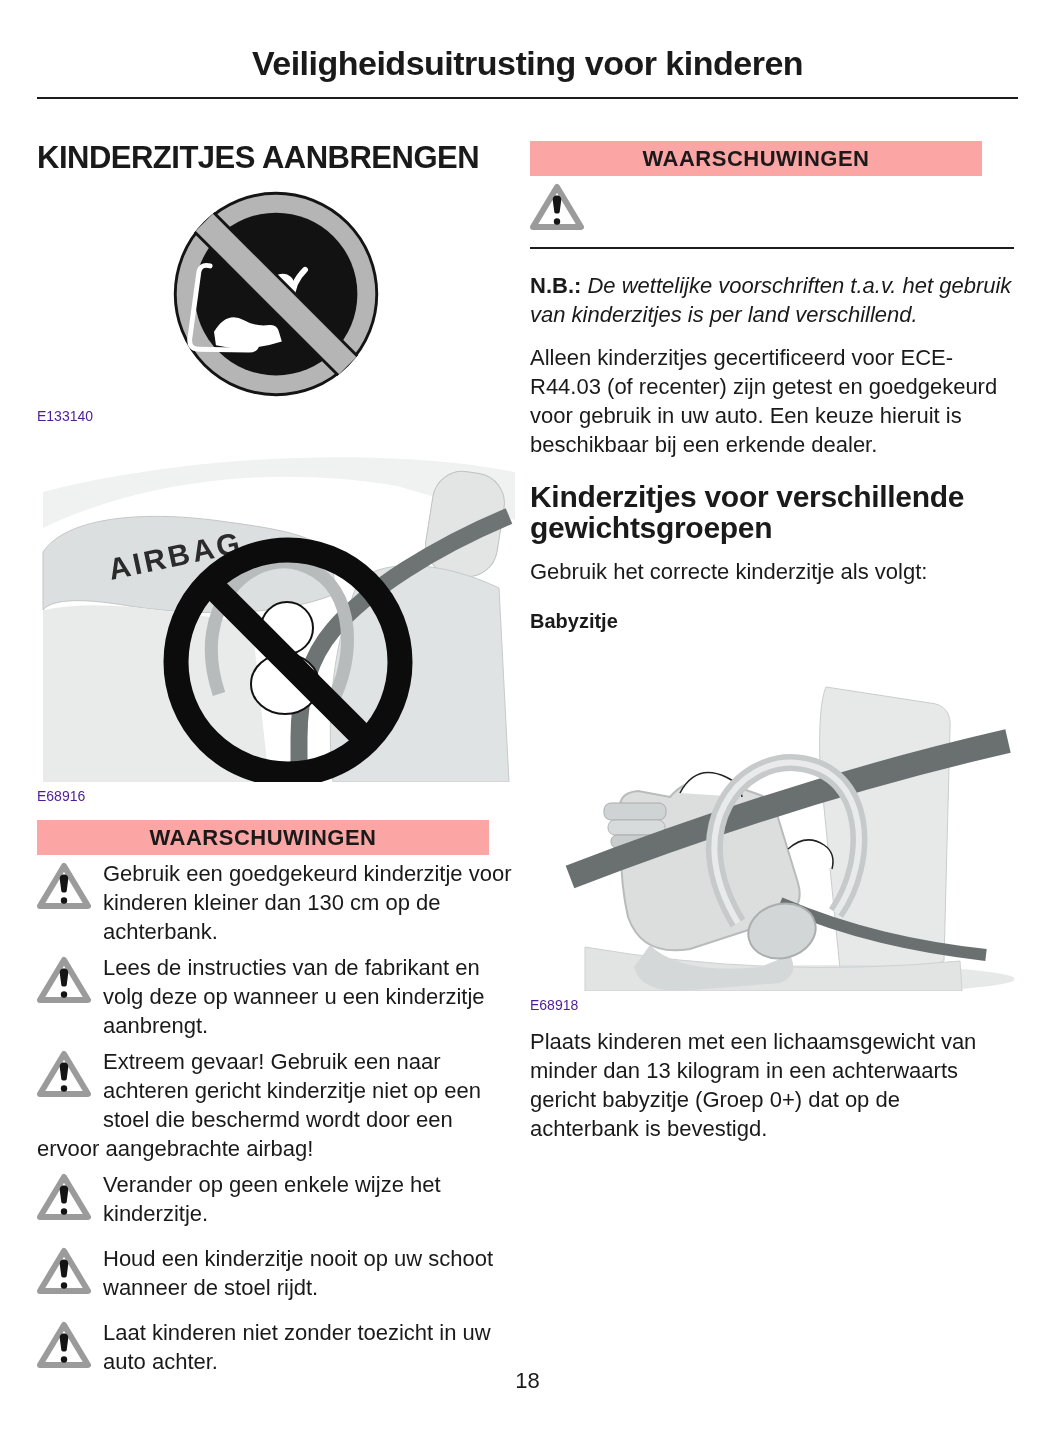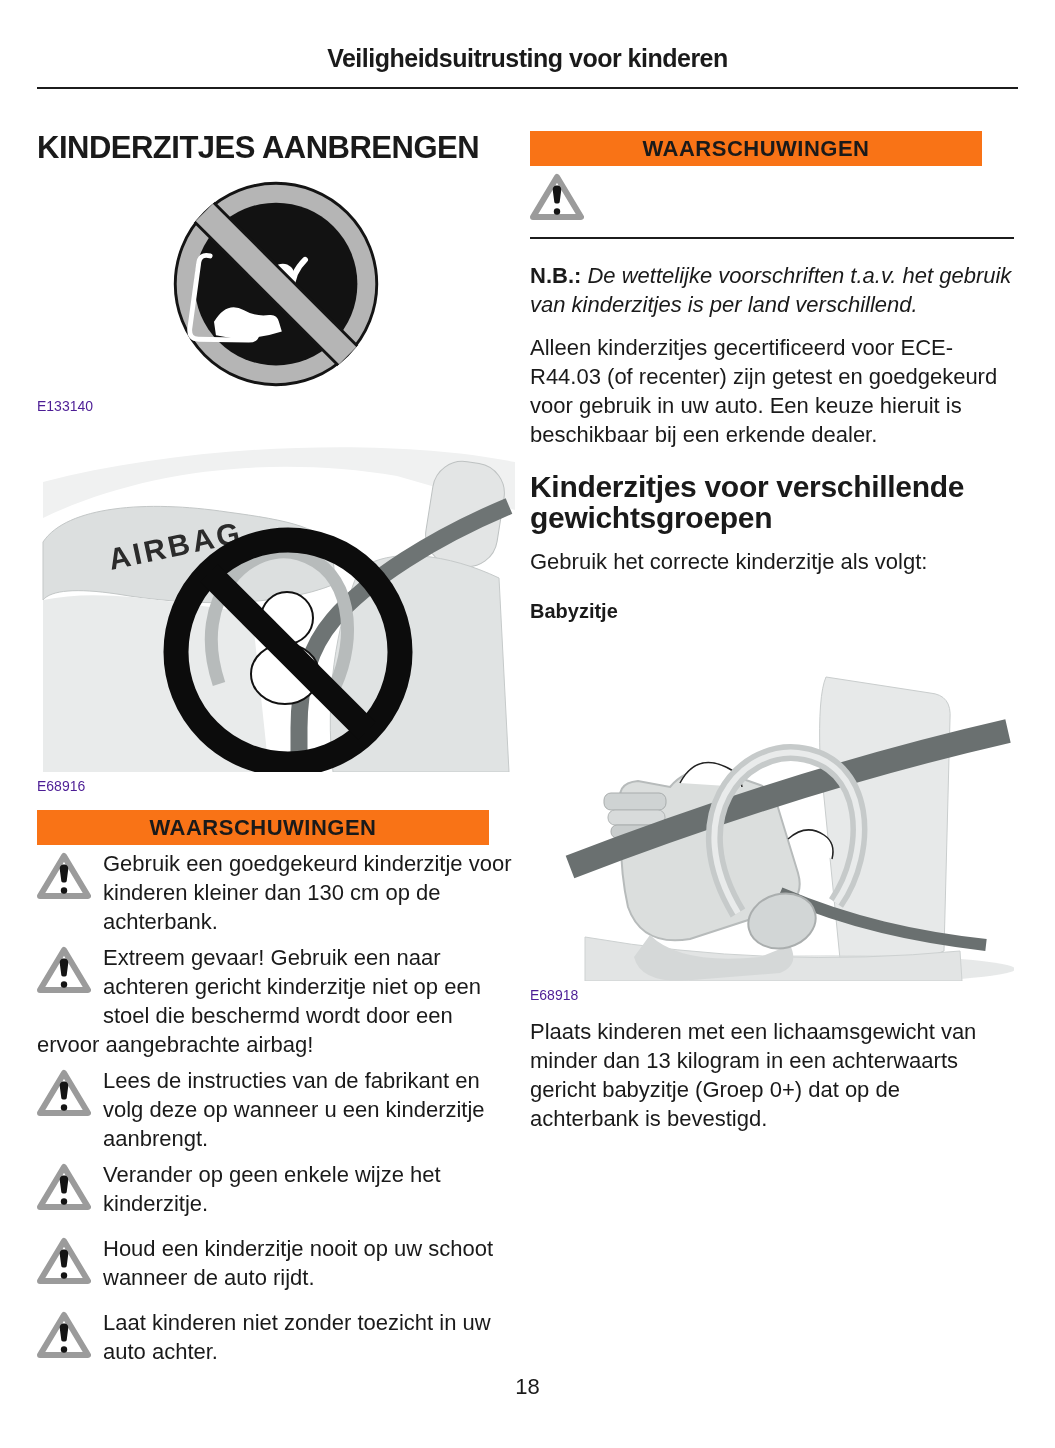--- a/index.html
+++ b/index.html
@@ -3,48 +3,48 @@
 <meta charset="utf-8">
 <style>
   html,body{margin:0;padding:0;}
   body{
     width:1055px;height:1448px;position:relative;overflow:hidden;
     background:#ffffff;color:#1a1a1a;
     font-family:"Liberation Sans", sans-serif;
     -webkit-font-smoothing:antialiased;
   }
   .page{padding:44px 37px 0 37px;}
-  h1{margin:0;text-align:center;font-size:25px;font-weight:bold;letter-spacing:-0.5px;}
+  h1{margin:0;text-align:center;font-size:34px;font-weight:bold;letter-spacing:-0.5px;}
   .title-rule{border-bottom:2px solid #1c1c1c;margin-top:14px;}
   .columns{display:flex;gap:15px;margin-top:42px;}
   .col{flex:0 0 auto;}
   .col.left{width:478px;}
   .col.right{width:484px;}
   h2{margin:0;font-size:31px;font-weight:bold;letter-spacing:-0.5px;line-height:33px;}
   figure{margin:0;}
   .fig-center{text-align:center;margin-top:12px;}
   .fig-caption{font-size:14px;margin-top:2px;color:#4c1d95;}
   .warn-header{
-    background:#f97316;width:452px;box-sizing:border-box;
+    background:#fca5a5;width:452px;box-sizing:border-box;
     text-align:center;font-weight:bold;font-size:22px;letter-spacing:0.5px;
     padding:5px 0 4px 0;
   }
   .left-warn-header{margin-top:16px;}
   .warn-item{clear:both;padding-top:7px;font-size:22px;line-height:29px;}
   .warn-item.first{padding-top:4px;}
   .warn-icon{float:left;width:56px;height:50px;margin:3px 10px 14px 0;}
   .warn-icon svg{width:54px;height:48px;display:block;}
   .warn-end-rule{border-bottom:2px solid #1c1c1c;margin-top:8px;clear:both;}
   p{font-size:22px;line-height:29px;margin:14px 0 0 0;}
   p.note{margin-top:22px;}
   p.note i{font-style:italic;}
   h3{margin:22px 0 0 0;font-size:30px;line-height:31px;font-weight:bold;letter-spacing:-0.3px;}
   h4{margin:24px 0 0 0;font-size:20px;font-weight:bold;}
   .fig3{margin-top:14px;}
-  .page-number{position:absolute;left:0;right:0;bottom:48px;text-align:center;font-size:22px;}
+  .page-number{position:absolute;left:0;right:0;bottom:54px;text-align:center;font-size:22px;}
   svg text.airbag{font-family:"Liberation Sans", sans-serif;font-weight:bold;}
 </style>
 </head>
 <body>
 
 <svg width="0" height="0" style="position:absolute" aria-hidden="true">
   <defs>
     <g id="warn-tri">
       <path d="M27 4 L51 44 L3 44 Z" fill="none" stroke="#9b9b9b" stroke-width="6" stroke-linejoin="round"></path>
       <path d="M27 12.5 c3 0 4.6 2 4.2 5 l-1.5 11.5 c-0.27 2 -5.13 2 -5.4 0 l-1.5 -11.5 c-0.4 -3 1.2 -5 4.2 -5 z" fill="#141414"></path>
@@ -105,45 +105,45 @@
             </svg>
           </span>
         <span class="warn-text">Gebruik een goedgekeurd kinderzitje voor kinderen kleiner dan 130 cm op de achterbank.</span>
       </div>
       <div class="warn-item">
         <span class="warn-icon">
             <svg viewBox="0 0 54 48">
               <use href="#warn-tri"></use>
             </svg>
           </span>
+        <span class="warn-text">Lees de instructies van de fabrikant en volg deze op wanneer u een kinderzitje aanbrengt.</span>
+      </div>
+      <div class="warn-item">
+        <span class="warn-icon">
+            <svg viewBox="0 0 54 48">
+              <use href="#warn-tri"></use>
+            </svg>
+          </span>
         <span class="warn-text">Extreem gevaar! Gebruik een naar achteren gericht kinderzitje niet op een stoel die beschermd wordt door een ervoor aangebrachte airbag!</span>
       </div>
       <div class="warn-item">
         <span class="warn-icon">
             <svg viewBox="0 0 54 48">
               <use href="#warn-tri"></use>
             </svg>
           </span>
-        <span class="warn-text">Lees de instructies van de fabrikant en volg deze op wanneer u een kinderzitje aanbrengt.</span>
-      </div>
-      <div class="warn-item">
-        <span class="warn-icon">
-            <svg viewBox="0 0 54 48">
-              <use href="#warn-tri"></use>
-            </svg>
-          </span>
         <span class="warn-text">Verander op geen enkele wijze het kinderzitje.</span>
       </div>
       <div class="warn-item">
         <span class="warn-icon">
             <svg viewBox="0 0 54 48">
               <use href="#warn-tri"></use>
             </svg>
           </span>
-        <span class="warn-text">Houd een kinderzitje nooit op uw schoot wanneer de auto rijdt.</span>
+        <span class="warn-text">Houd een kinderzitje nooit op uw schoot wanneer de stoel rijdt.</span>
       </div>
       <div class="warn-item">
         <span class="warn-icon">
             <svg viewBox="0 0 54 48">
               <use href="#warn-tri"></use>
             </svg>
           </span>
         <span class="warn-text">Laat kinderen niet zonder toezicht in uw auto achter.</span>
       </div>
     </div>

